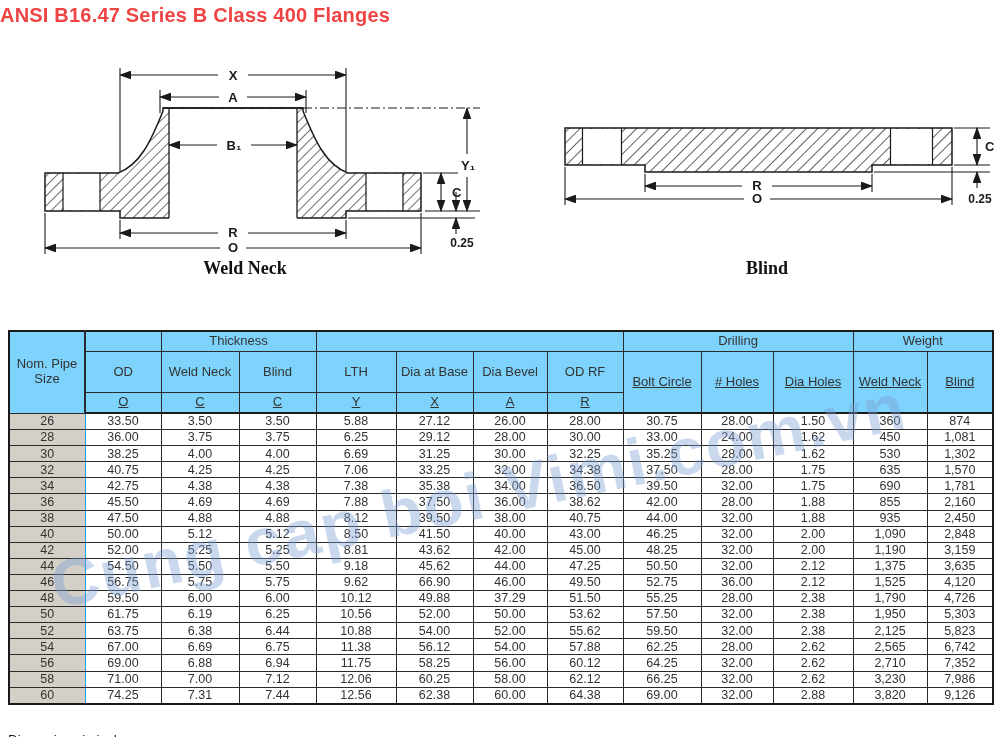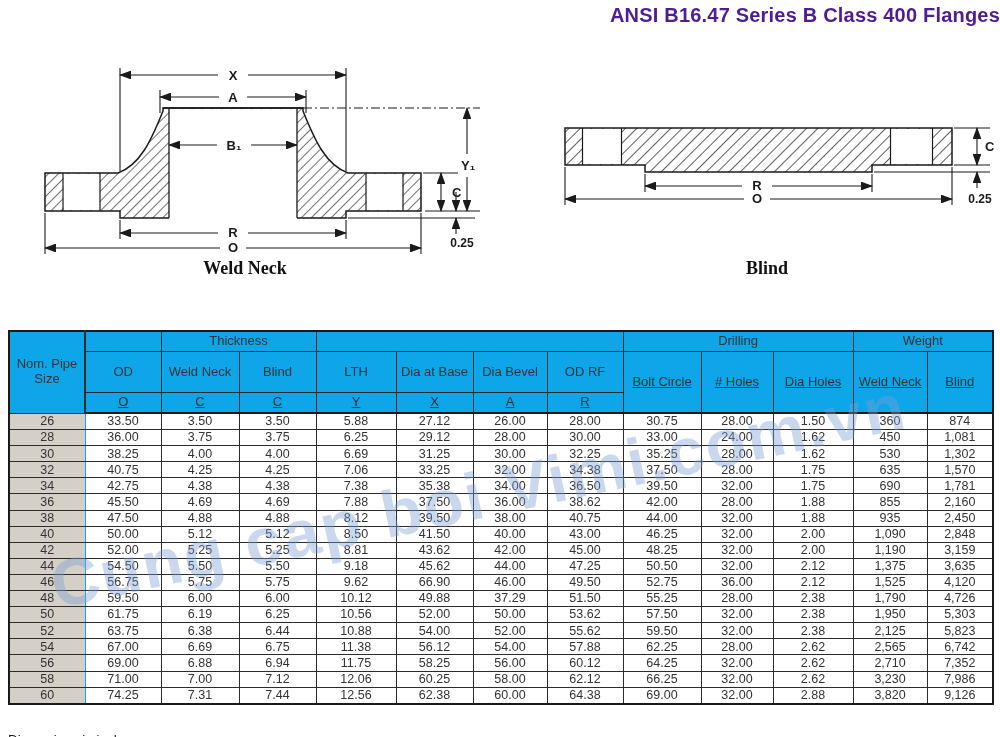--- a/index.html
+++ b/index.html
@@ -1,30 +1,30 @@
 <!DOCTYPE html>
 <html><head>
 <meta charset="utf-8">
 <style>
   html,body{margin:0;padding:0;background:#ffffff;}
   #screen{position:relative;width:1000px;height:737px;background:#ffffff;overflow:hidden;
           font-family:"Liberation Sans",sans-serif;color:#333;}
-  .page-title{position:absolute;top:4px;left:0;width:1000px;text-align:right;
-              font-size:20px;font-weight:bold;color:#4c1d95;letter-spacing:.2px;}
+  .page-title{position:absolute;top:4px;left:0;width:1000px;text-align:left;
+              font-size:20px;font-weight:bold;color:#ef4444;letter-spacing:.2px;}
   .caption{position:absolute;width:250px;text-align:center;font-family:"Liberation Serif",serif;
            font-weight:bold;font-size:18px;color:#111;}
   #cap-wn{left:120px;top:258px;}
   #cap-bl{left:642px;top:258px;}
   .drawing{position:absolute;}
   
   #tablewrap{position:absolute;left:8px;top:330px;width:984px;}
   table{border-collapse:collapse;table-layout:fixed;width:984px;font-size:12.5px;color:#333;}
   th,td{border:1px solid #2b2b2b;text-align:center;padding:0 1px;overflow:hidden;
         font-weight:normal;line-height:1.15;}
-  thead th{background:#0ea5e9;}
+  thead th{background:#7dd3fc;}
   thead tr.grp th{height:19px;font-size:13px;}
   thead tr.lbl th{height:40px;font-size:13px;}
   thead tr.sym th{height:19px;font-size:13px;}
   thead tr.sym th{border-top:1px solid #2b2b2b;}
   thead th.nom{font-size:13px;}
   tbody td{height:15.1px;background:#fff;}
   tbody td.rowhead{background:#d4d0c7;border-right:1px solid #0ea5e9;}
   table{border:2px solid #1a1a1a;}
   thead tr.sym th, thead th[rowspan="2"]{border-bottom:2px solid #1a1a1a;text-decoration:underline;}
   th.nom{border-right:2px solid #2b2b2b;}

